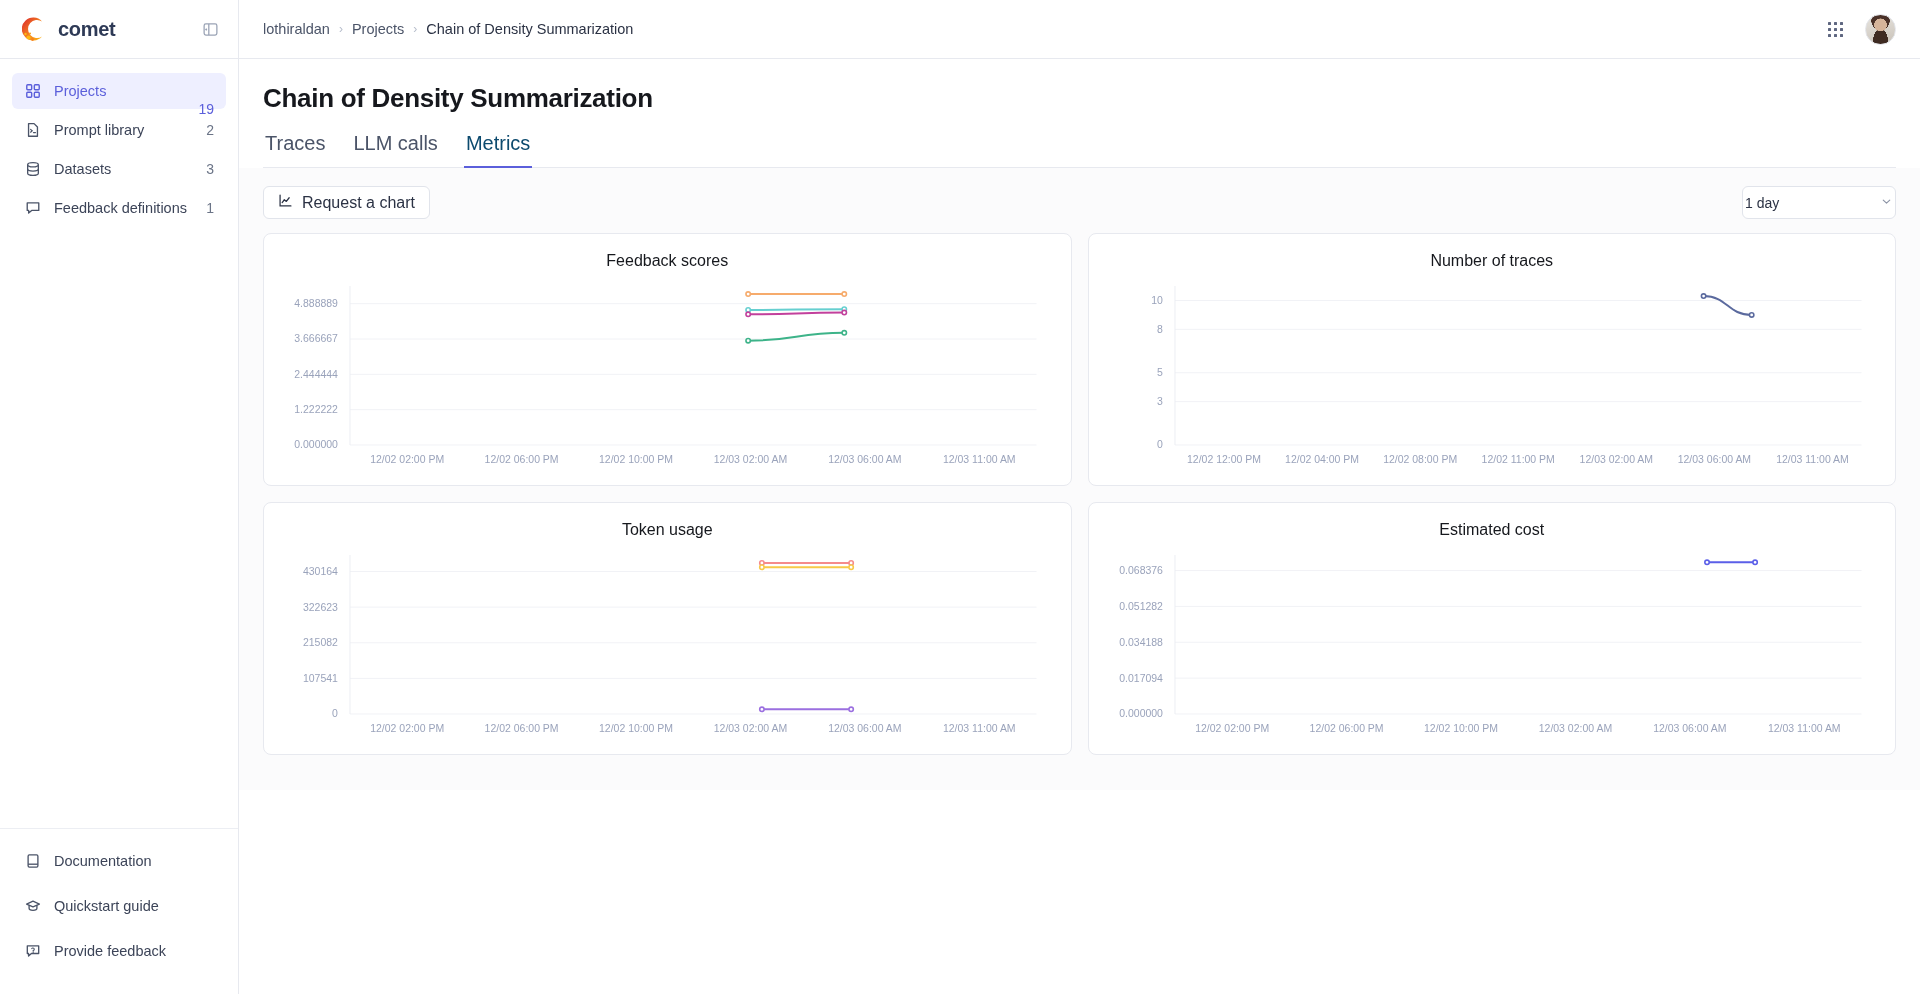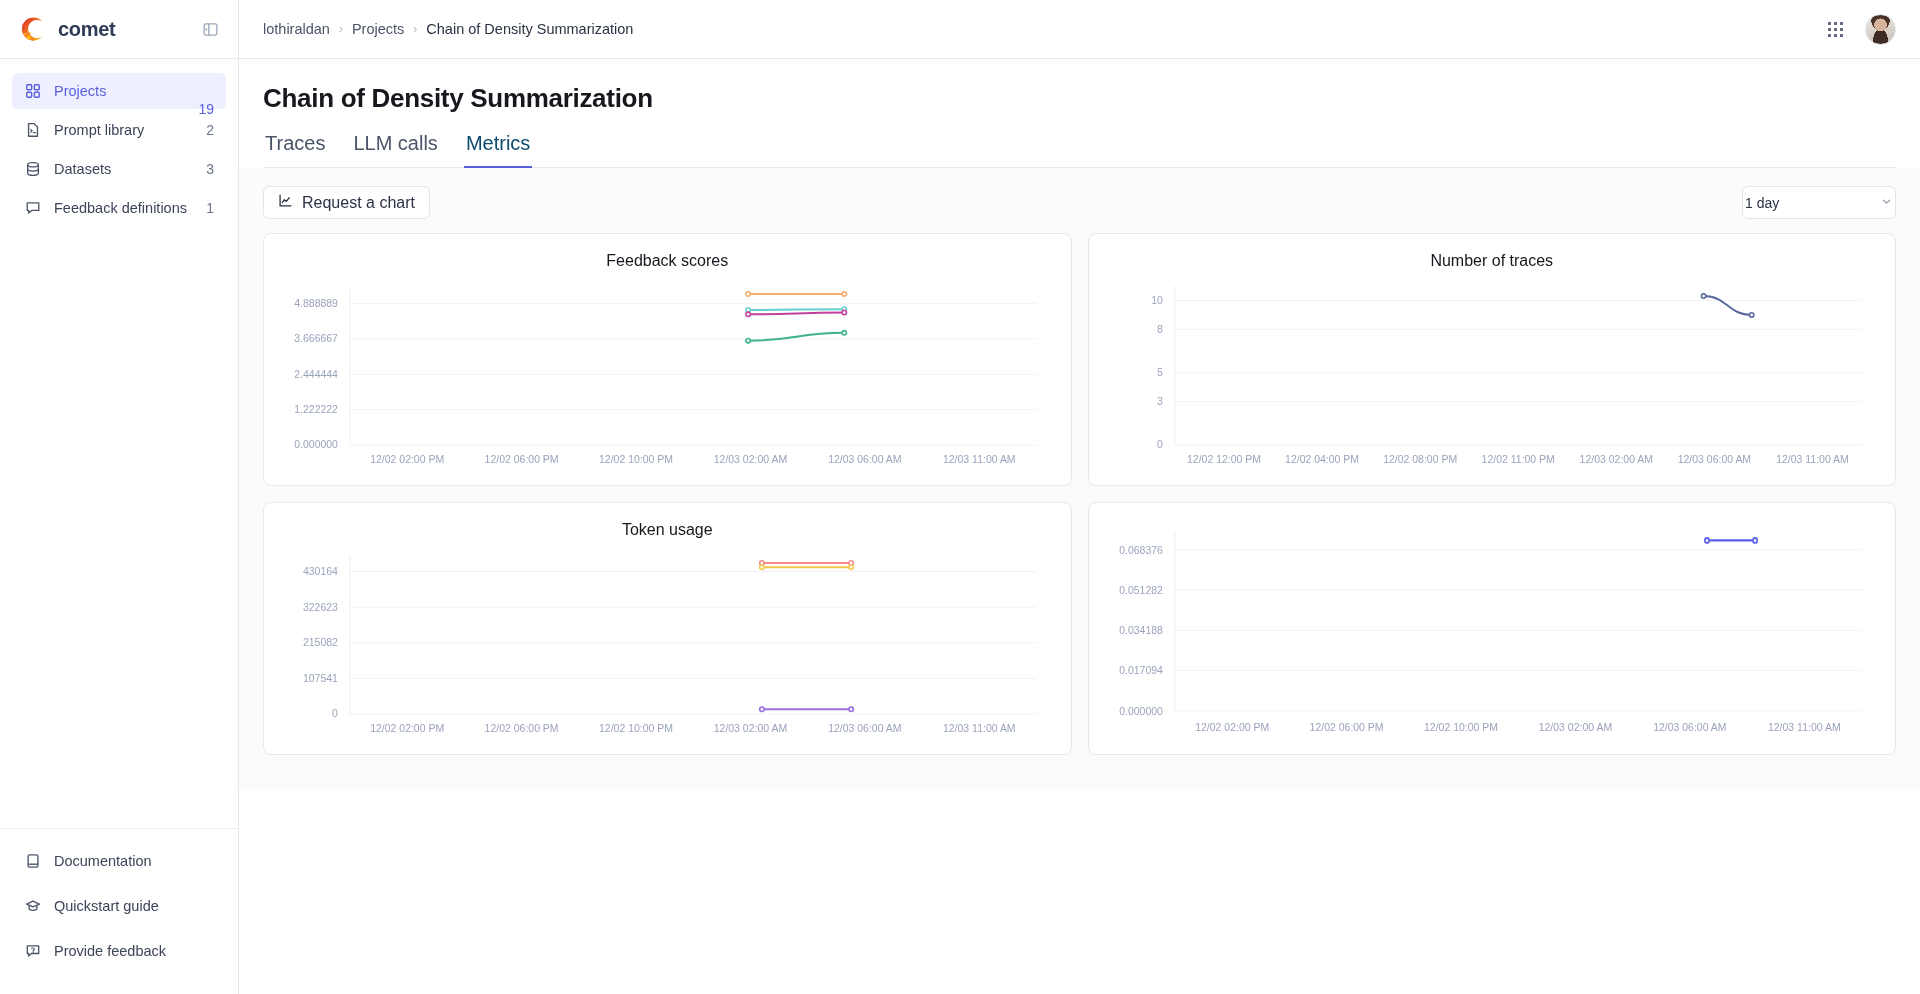--- a/index.html
+++ b/index.html
@@ -396,20 +396,21 @@
                 <circle cx="478.2" cy="22.256249999999994" r="2.2" fill="#fff" stroke="#f7c948" stroke-width="1.6"></circle>
                 <circle cx="567.51" cy="22.256249999999994" r="2.2" fill="#fff" stroke="#f7c948" stroke-width="1.6"></circle>
                 <path d="M478.2,164.3625 C522.855,164.3625 522.855,164.3625 567.51,164.3625" fill="none" stroke="#9b6fe0" stroke-width="2" stroke-linecap="round"></path>
                 <circle cx="478.2" cy="164.3625" r="2.2" fill="#fff" stroke="#9b6fe0" stroke-width="1.6"></circle>
                 <circle cx="567.51" cy="164.3625" r="2.2" fill="#fff" stroke="#9b6fe0" stroke-width="1.6"></circle>
               </svg>
             </div>
         </div>
 
         <div class="card">
+          <div class="card-title">Estimated cost</div>
           <div class="plot">
               <svg viewBox="0 0 767 195" preserveAspectRatio="none">
                 <line x1="66" y1="169" x2="753" y2="169" class="gridline"></line>
                 <text x="54" y="172.5" class="tick-text y">0.000000</text>
                 <line x1="66" y1="133.1431926121372" x2="753" y2="133.1431926121372" class="gridline"></line>
                 <text x="54" y="136.6431926121372" class="tick-text y">0.017094</text>
                 <line x1="66" y1="97.28638522427441" x2="753" y2="97.28638522427441" class="gridline"></line>
                 <text x="54" y="100.78638522427441" class="tick-text y">0.034188</text>
                 <line x1="66" y1="61.42957783641161" x2="753" y2="61.42957783641161" class="gridline"></line>
                 <text x="54" y="64.92957783641161" class="tick-text y">0.051282</text>

